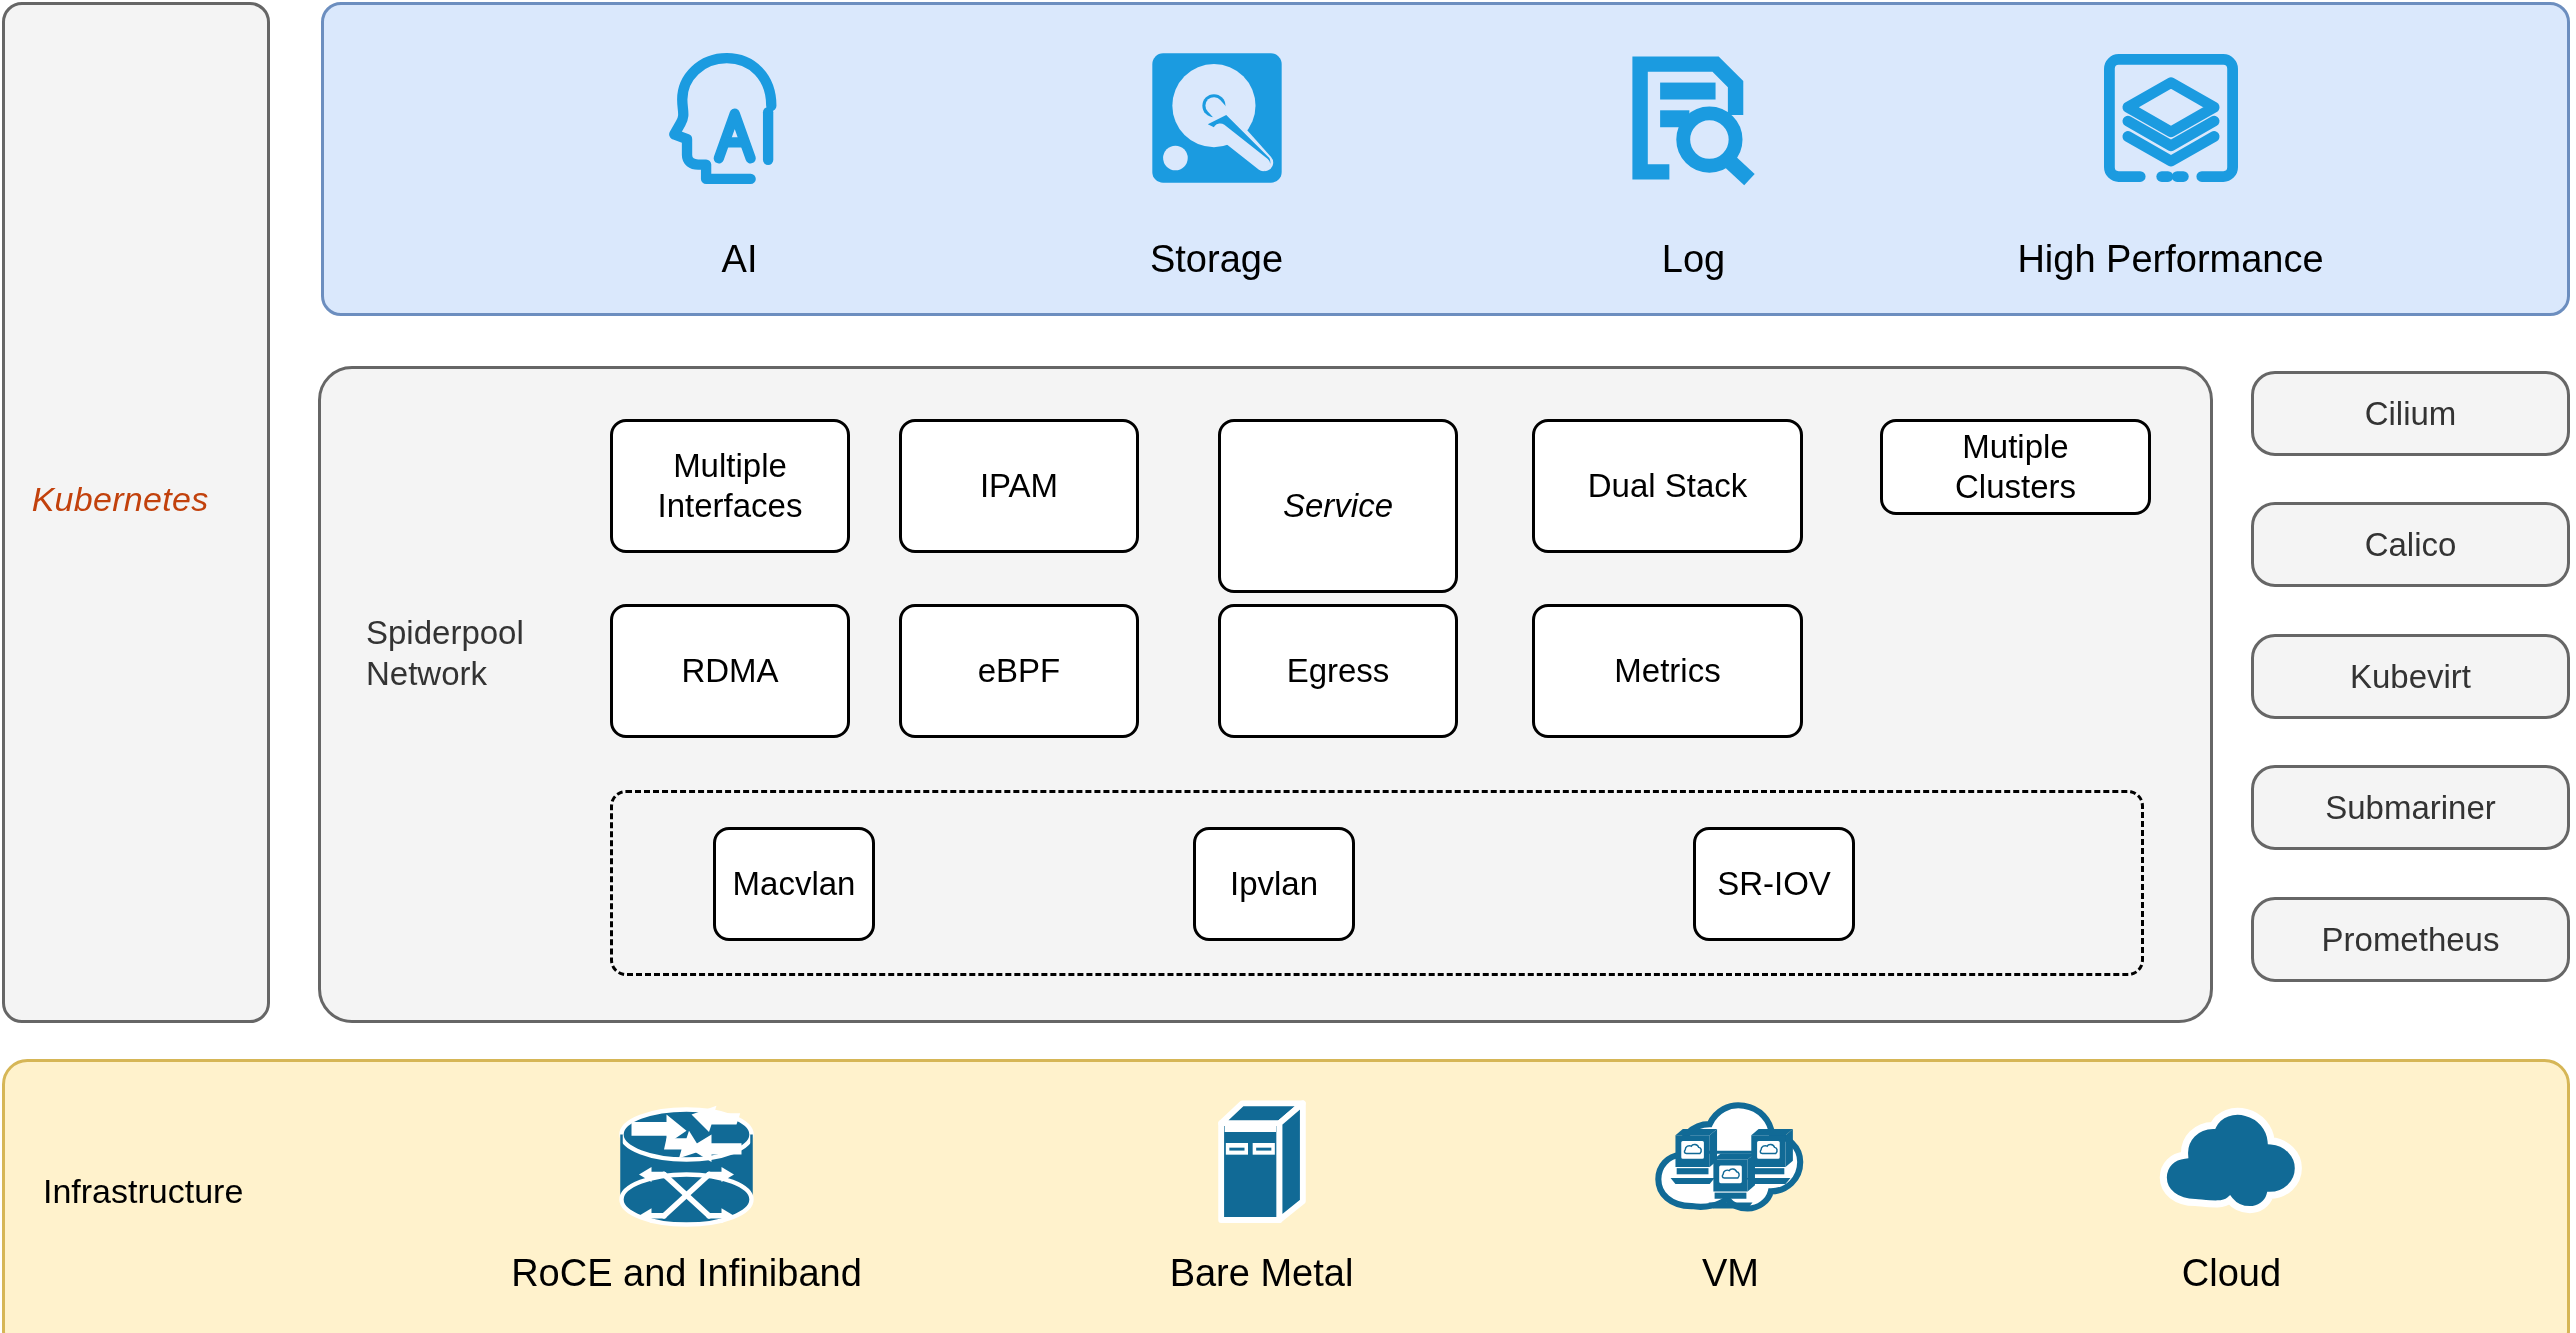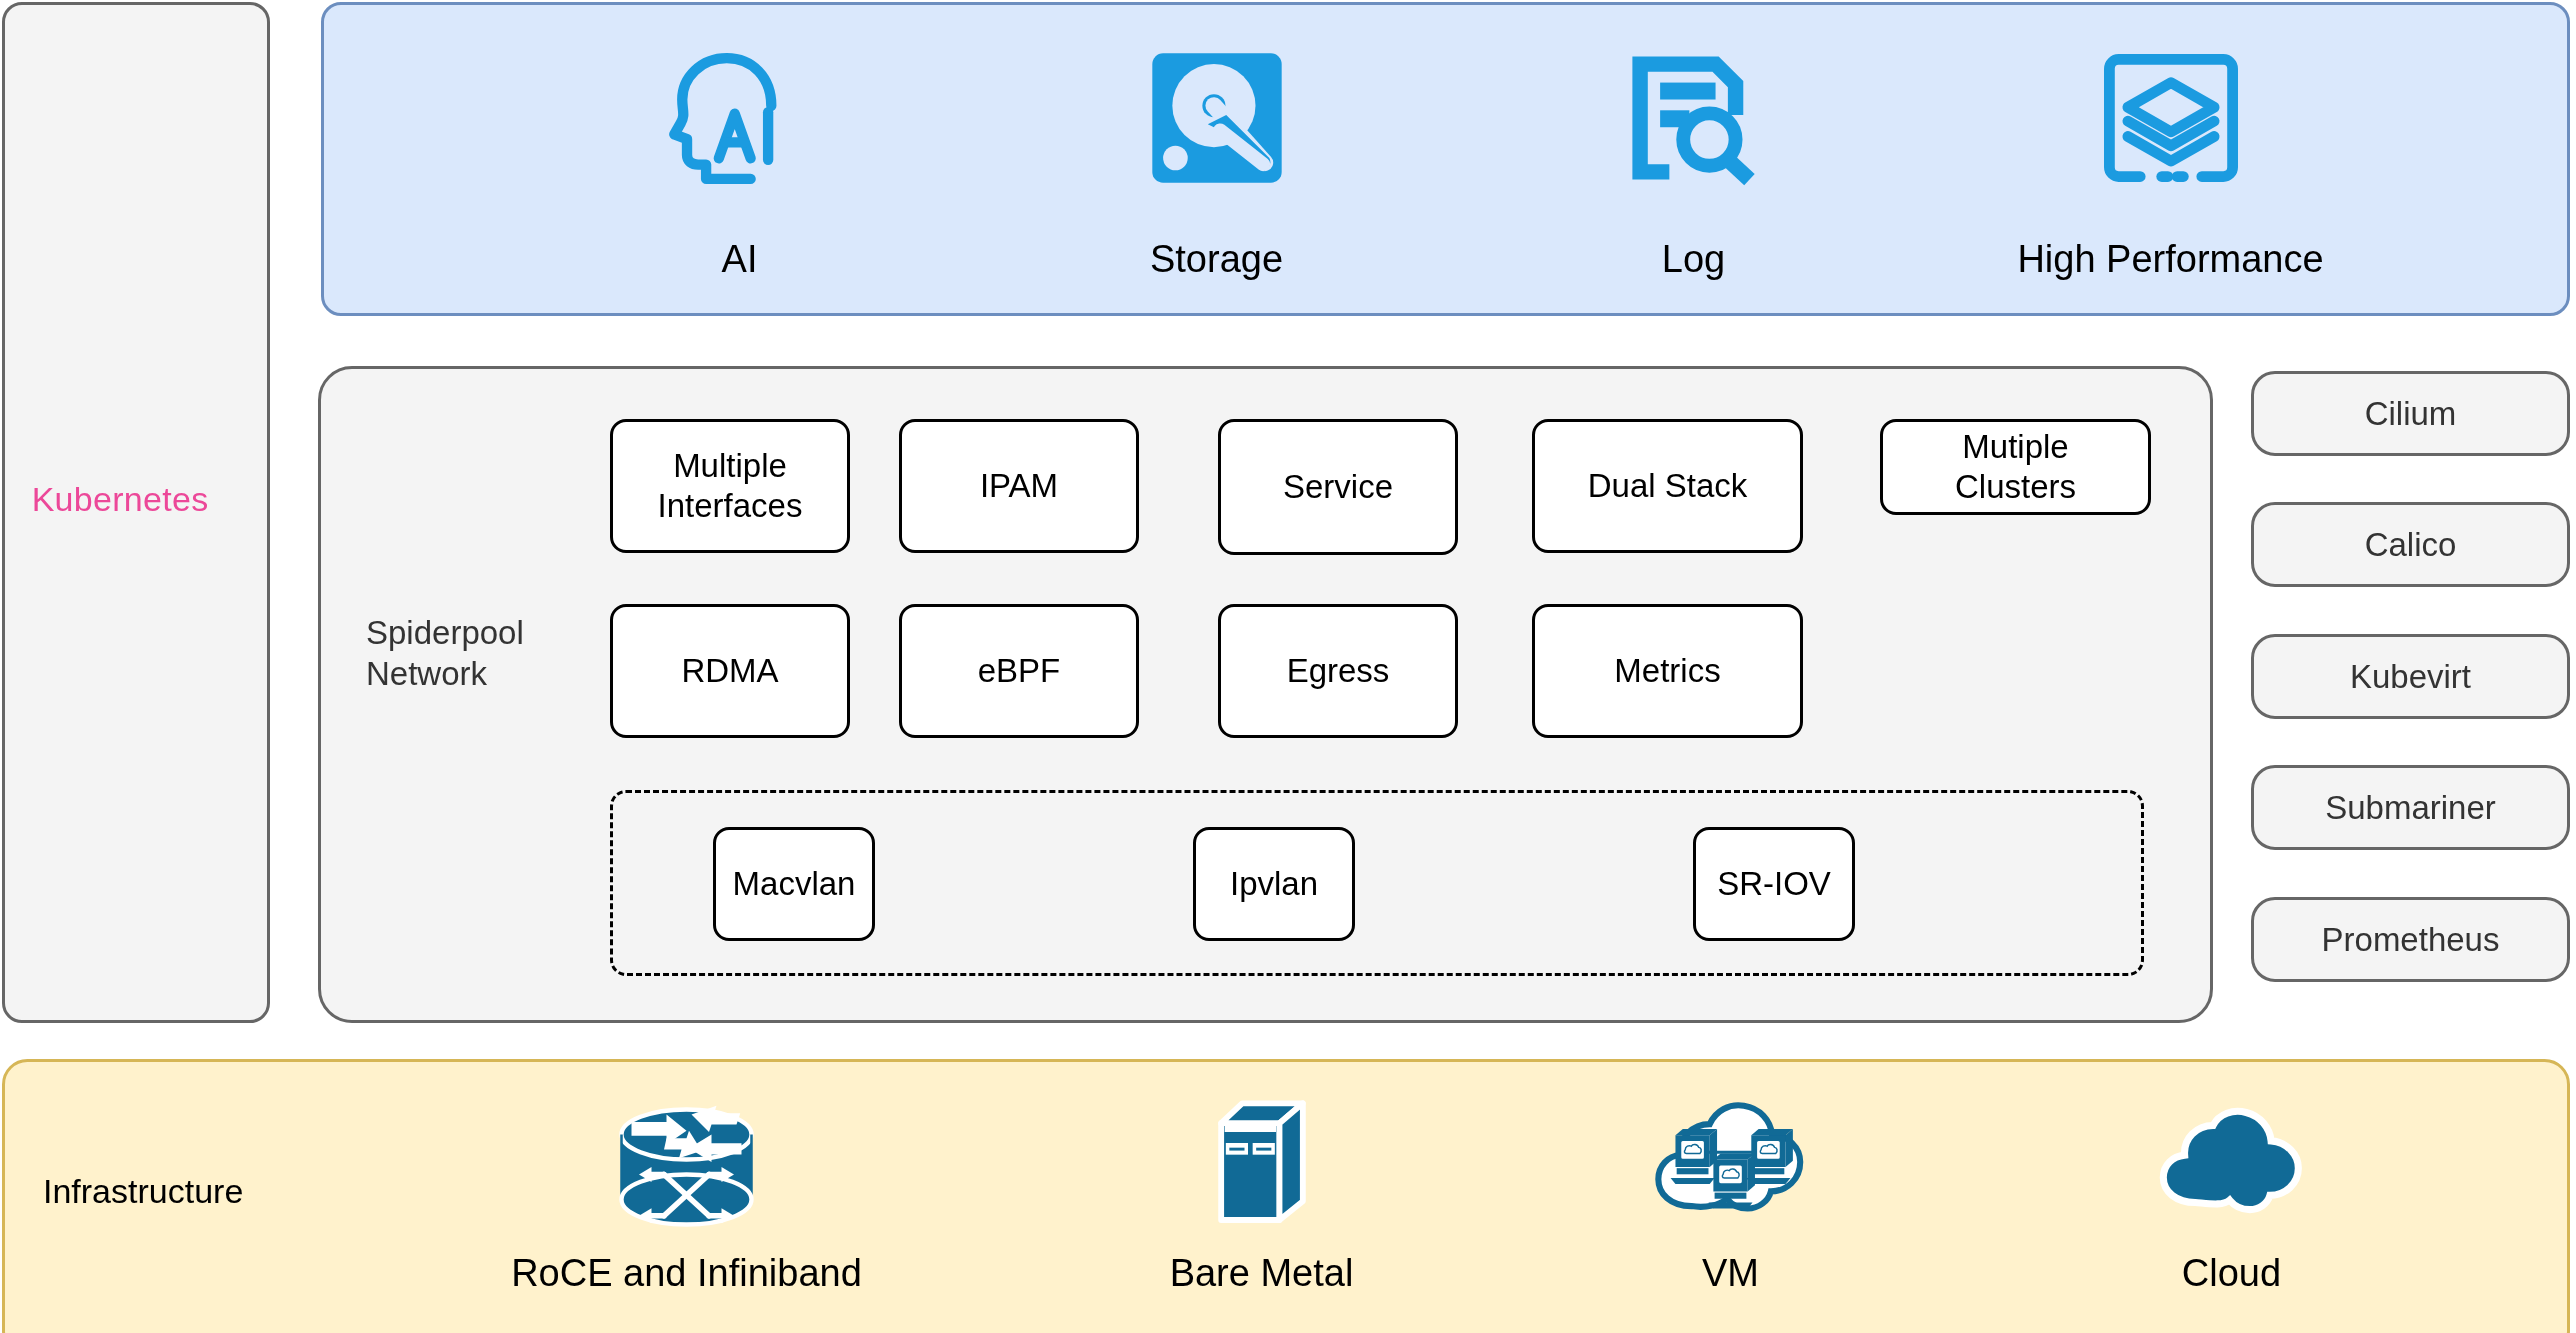--- a/index.html
+++ b/index.html
@@ -30,22 +30,23 @@
     border-radius: 20px;
     box-sizing: border-box;
   }
   .k8s-label {
     position: absolute;
     left: 2.1px;
     top: 480px;
     width: 236px;
     text-align: center;
     font-size: 34px;
-    color: #ec4899;
+    color: #c2410c;
     letter-spacing: 0.3px;
+    font-style: italic;
   }
 
   
   .top-banner {
     position: absolute;
     left: 321px;
     top: 1.6px;
     width: 2249px;
     height: 314px;
     background: #dae8fc;
@@ -283,21 +284,21 @@
     <div>
       <div>Multiple</div>
       <div>Interfaces</div>
     </div>
   </div>
 
   <div class="tile" style="left:899px; top:419px; width:240px; height:134px;">
     <span>IPAM</span>
   </div>
 
-  <div class="tile" style="left:1218px; top:419px; width:240px; height:136px;">
+  <div class="tile" style="left:1218px; top:419px; width:240px; height:174px;font-style:italic;">
     <span>Service</span>
   </div>
 
   <div class="tile" style="left:1532px; top:419px; width:271px; height:134px;">
     <span>Dual Stack</span>
   </div>
 
   <div class="tile" style="left:1880px; top:419px; width:271px; height:96px;">
     <div>
       <div>Mutiple</div>

